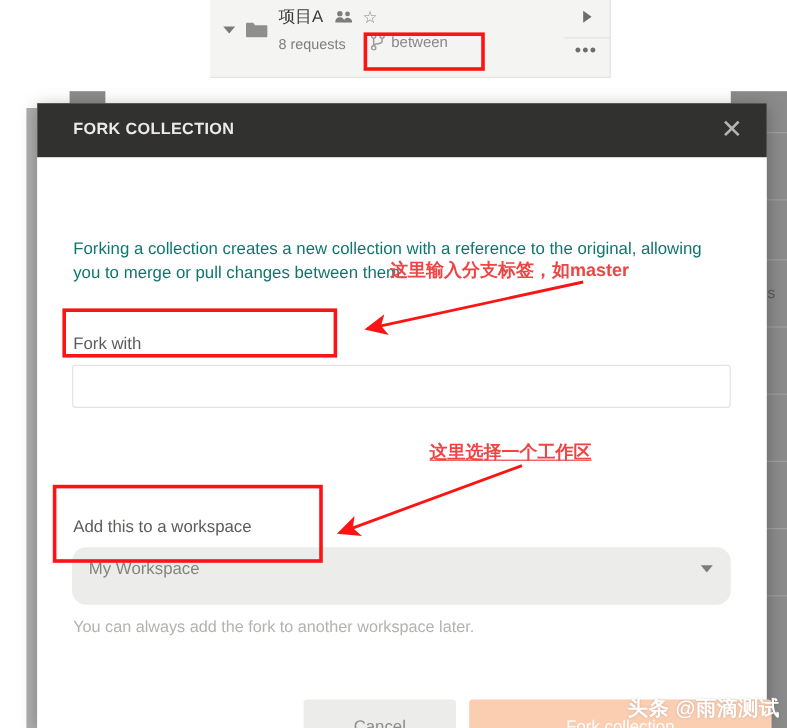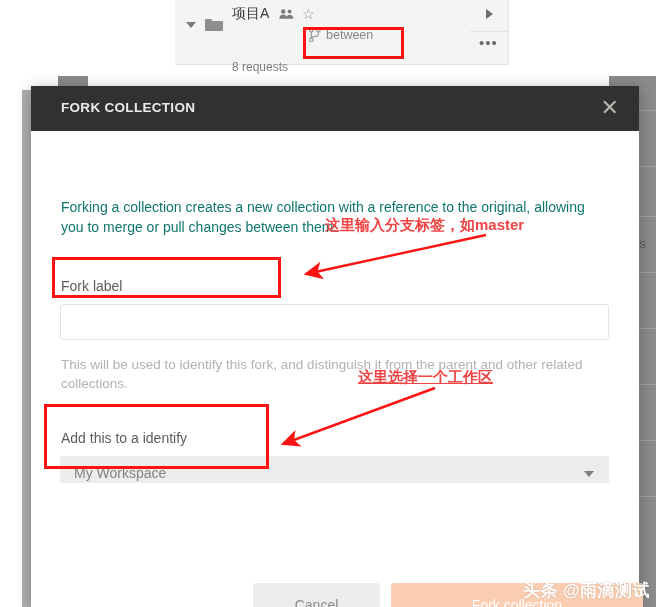--- a/index.html
+++ b/index.html
@@ -132,21 +132,20 @@
     font-size: 14px;
     color: #8a8a88;
   }
   .request-count {
     position: absolute;
     left: 57px;
     top: 30px;
     font-size: 12px;
     color: #7d7d7b;
     white-space: nowrap;
-    margin-top: 30px;
   }
   .branch-badge {
     position: absolute;
     left: 134px;
     top: 28px;
     display: flex;
     align-items: center;
     gap: 5px;
     font-size: 12.5px;
     color: #878785;
@@ -278,23 +277,23 @@
     color: #b4b2b0;
   }
   #fork-label-help { left: 30px; top: 224px; width: 528px; }
   #workspace-help  { left: 30px; top: 382px; width: 528px; }
 
   .select-wrap {
     position: absolute;
     left: 29px;
     top: 325px;
     width: 549px;
-    height: 27px;
+    height: 48px;
     background: #ececeb;
-    border-radius: 0;
+    border-radius: 12px;
   }
   .select-value {
     position: absolute;
     left: 14px;
     top: 9px;
     font-size: 14px;
     color: #848482;
   }
   .select-caret {
     position: absolute;
@@ -446,33 +445,33 @@
 <div id="fork-modal">
   <div class="modal-header">
     <div class="modal-title">FORK COLLECTION</div>
     <div class="modal-close">✕</div>
   </div>
 
   <div class="modal-body">
 
     <div class="intro-text">Forking a collection creates a new collection with a reference to the original, allowing you to merge or pull changes between them.</div>
 
-    <div class="field-label" id="fork-label-label">Fork label</div>
+    <div class="field-label" id="fork-label-label">Fork with</div>
 
     <input class="text-input" id="fork-label-input" type="text" placeholder="" style="">
 
-    <div class="help-text" id="fork-label-help">This will be used to identify this fork, and distinguish it from the parent and other related collections.</div>
-
-    <div class="field-label" id="workspace-label">Add this to a identify</div>
+
+    <div class="field-label" id="workspace-label">Add this to a workspace</div>
 
     <div class="select-wrap">
       <div class="select-value">My Workspace</div>
       <div class="select-caret"></div>
     </div>
 
+    <div class="help-text" id="workspace-help">You can always add the fork to another workspace later.</div>
 
     <button class="btn" id="cancel-button">Cancel</button>
     <button class="btn" id="fork-collection-button">Fork collection</button>
   </div>
 </div>
 
 <div class="red-box" id="annot-box-branch"></div>
 <div class="red-box" id="annot-box-input"></div>
 <div class="red-box" id="annot-box-workspace"></div>
 

